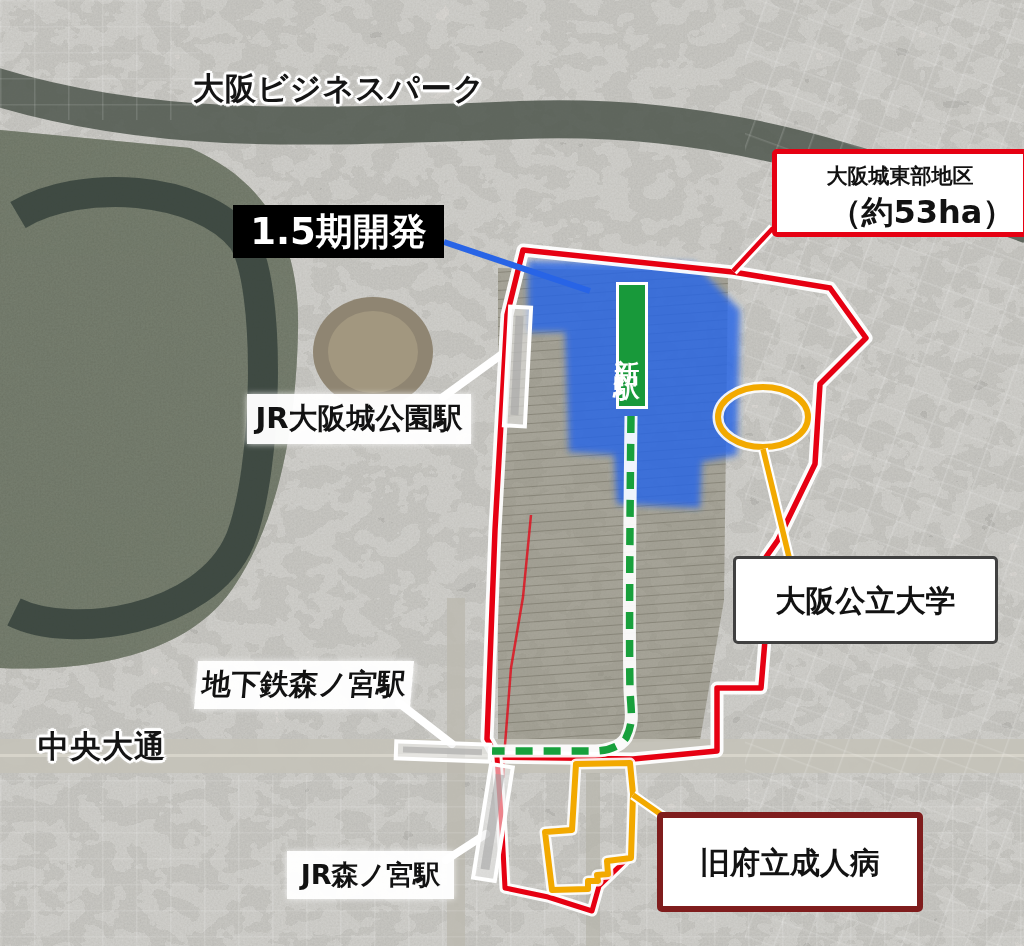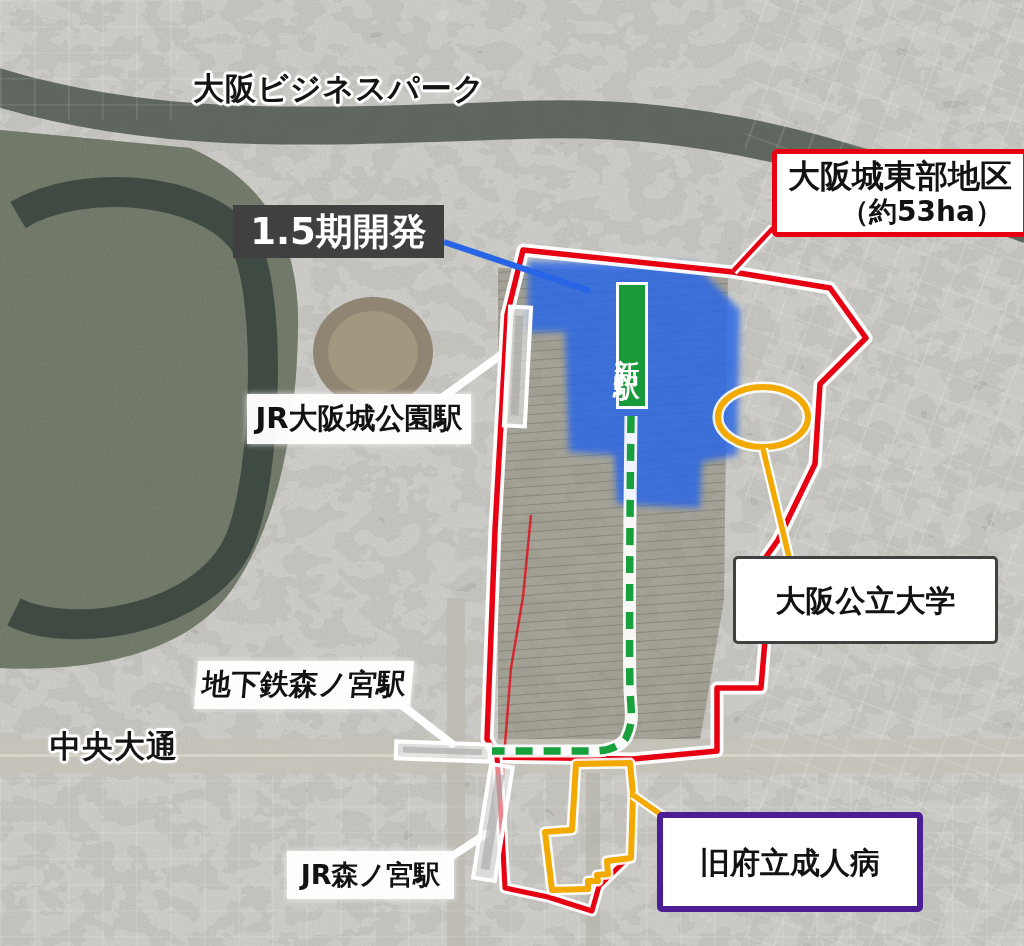--- a/index.html
+++ b/index.html
@@ -23,42 +23,42 @@
     box-shadow:0 0 6px rgba(255,255,255,.8);
   }
   
   .callout{
     background:#fff;color:#121212;text-align:center;
     display:flex;flex-direction:column;align-items:center;justify-content:center;
     border-radius:5px;
   }
   .callout .l1,.callout .l2{display:block;}
   #co-district{left:772px;top:149px;width:246px;height:78px;border:5px solid #e60012;font-weight:600;}
-  #co-district .l1{font-size:32px;line-height:38px;}
-  #co-district .l2{font-size:28px;line-height:34px;margin-left:44px;}
+  #co-district .l1{font-size:21px;line-height:38px;}
+  #co-district .l2{font-size:32px;line-height:34px;margin-left:44px;}
   #co-campus{left:733px;top:556px;width:259px;height:82px;border:3px solid #404040;font-weight:800;}
   #co-campus .l1,#co-campus .l2{font-size:30px;line-height:39px;}
-  #co-hospital{left:657px;top:812px;width:254px;height:88px;border:6px solid #4c1d95;font-weight:800;}
+  #co-hospital{left:657px;top:812px;width:254px;height:88px;border:6px solid #7f1d1d;font-weight:800;}
   #co-hospital .l1,#co-hospital .l2{font-size:30px;line-height:41px;}
   #bx-phase{
-    left:233px;top:205px;width:211px;height:53px;background:#404040;color:#fff;
+    left:233px;top:205px;width:211px;height:53px;background:#000000;color:#fff;
     font-weight:800;font-size:37px;display:flex;align-items:center;justify-content:center;
   }
   #bx-newsta{
     left:616px;top:282px;width:32px;height:127px;background:#18993a;border:3px solid #fff;
     color:#fff;font-weight:800;font-size:26px;box-sizing:border-box;
     display:flex;align-items:flex-start;justify-content:center;
     writing-mode:vertical-rl;text-orientation:upright;letter-spacing:18px;padding-top:20px;
   }
   #pl-jro{left:247px;top:394px;width:224px;height:50px;font-size:29px;}
   #pl-sub{left:196px;top:661px;width:216px;height:48px;font-size:29px;transform:skewX(-5deg);}
   #pl-jrm{left:287px;top:851px;width:167px;height:48px;font-size:27px;text-align:right;}
   #lb-obp{left:193px;top:68px;font-size:31px;letter-spacing:1px;}
   #lb-park{left:37px;top:402px;font-size:31px;letter-spacing:1px;}
-  #lb-chuo{left:50px;top:726px;font-size:31px;letter-spacing:1px;}
+  #lb-chuo{left:38px;top:726px;font-size:31px;letter-spacing:1px;}
 </style>
 </head>
 <body>
 
 <div id="stage">
 
   <svg class="lyr0" width="1024" height="946" viewBox="0 0 1024 946">
     <defs>
       <filter id="nzFine" x="-5%" y="-5%" width="110%" height="110%">
         <feTurbulence type="fractalNoise" baseFrequency="0.55" numOctaves="3" seed="11"></feTurbulence>

